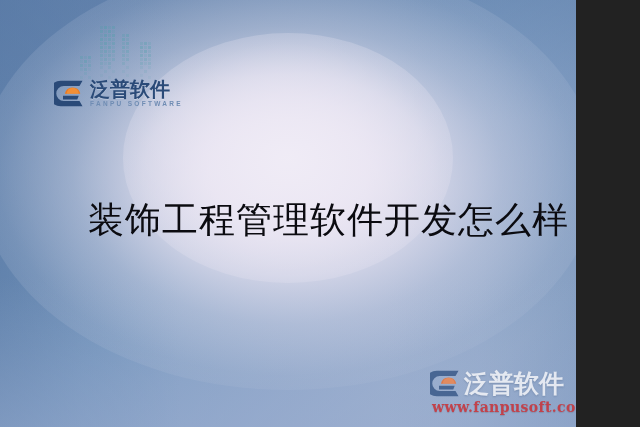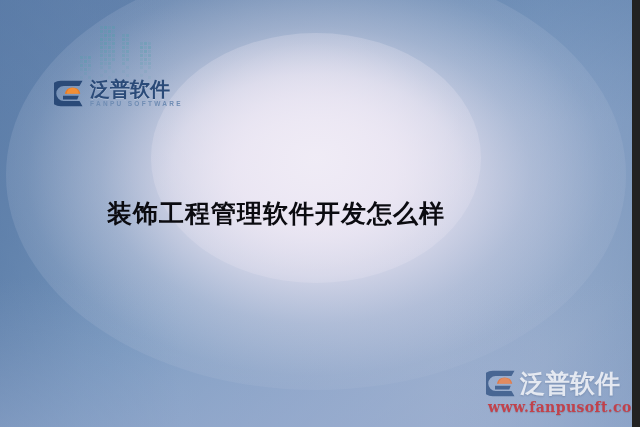--- a/index.html
+++ b/index.html
@@ -2,21 +2,21 @@
 <html><head>
 <meta charset="utf-8">
 <style>
   html, body {
     margin: 0;
     padding: 0;
     background: #222;
   }
   #canvas {
     position: relative;
-    width: 632px;
+    width: 576px;
     height: 427px;
     overflow: hidden;
     font-family: "Liberation Sans", sans-serif;
     
     background:
       linear-gradient(135deg,
         #6180ab 0%,
         #6a8ab2 22%,
         #7b9bc1 45%,
         #93a9cb 68%,
@@ -139,25 +139,25 @@
     font-weight: 700;
     color: #6f8cb3;
     letter-spacing: 2.3px;
     margin-top: 2px;
     white-space: nowrap;
   }
 
   
   .headline {
     position: absolute;
-    left: 107px;
+    left: 88px;
     top: 199px;
     font-family: "DejaVu Serif", "Liberation Serif", serif;
-    font-size: 25px;
-    font-weight: 700;
+    font-size: 36px;
+    font-weight: 400;
     color: #0b0b10;
     letter-spacing: 1px;
     white-space: nowrap;
     line-height: 1.18;
   }
 
   
   .watermark {
     position: absolute;
     right: 6px;

